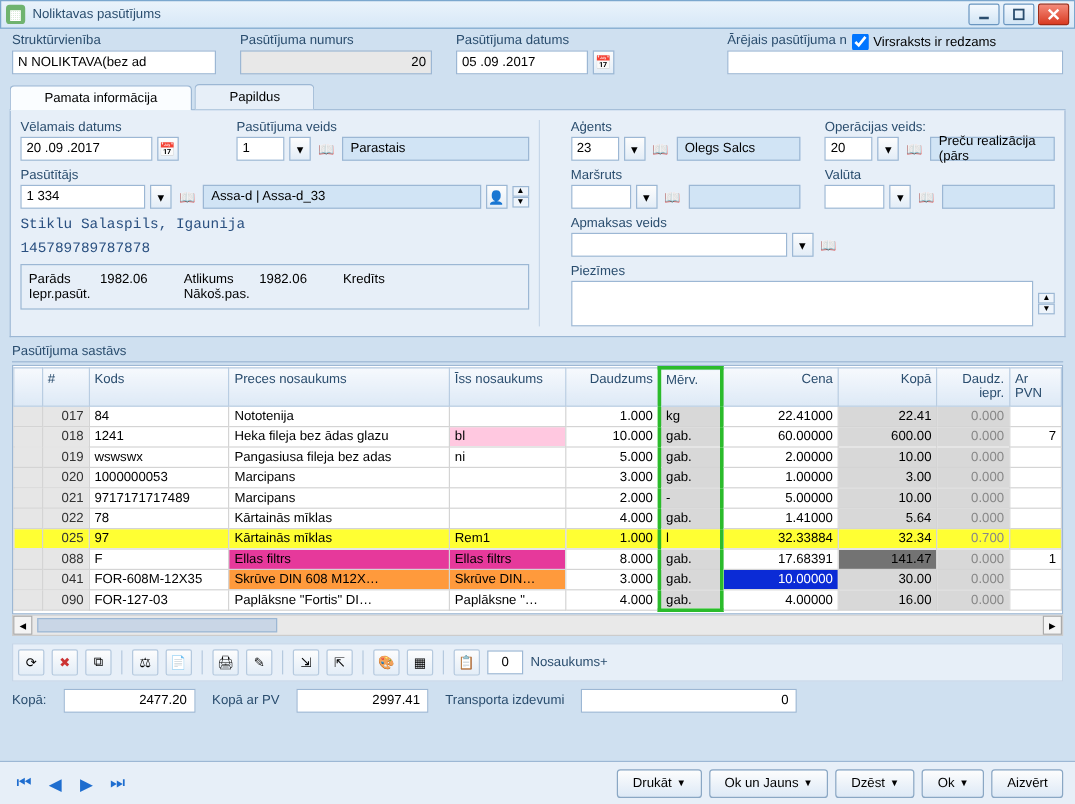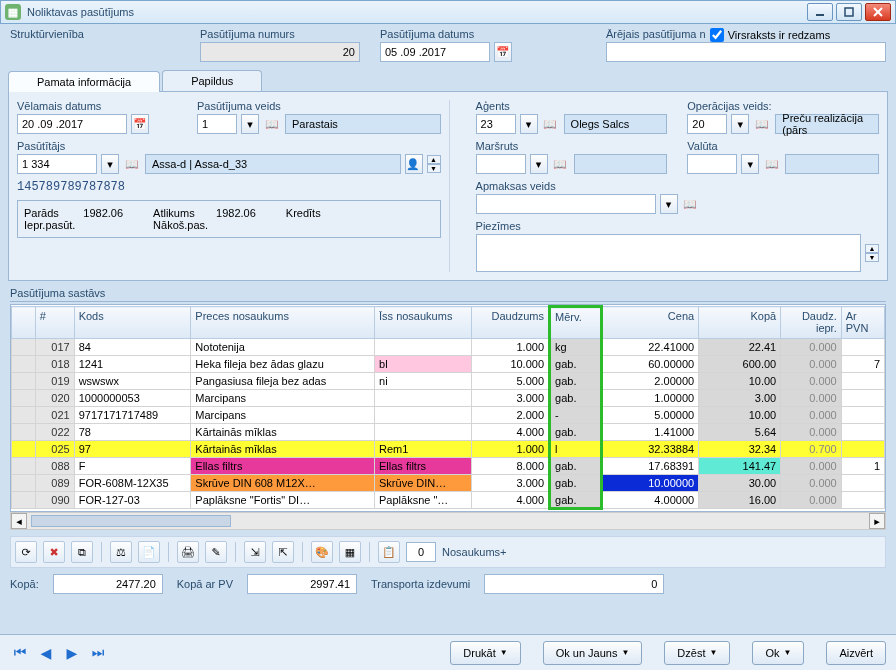--- a/index.html
+++ b/index.html
@@ -71,21 +71,21 @@
 
 
 .foot-totals { margin:0 10px 6px 10px; display:flex; align-items:center; gap:14px; }
 .foot-totals .lbl { color:#2a4d6e; }
 .foot-totals input { height:20px; border:1px solid #9cb7d4; padding:1px 6px; background:#fff; text-align:right; }
 
 
 .bottombar { position:absolute; bottom:0; left:0; right:0; height:36px; background:#e7eff8; border-top:1px solid #9cb7d4; display:flex; align-items:center; padding:0 10px; }
 .nav-btns { display:flex; gap:6px; }
 .nav-btn { width:20px;height:20px; display:flex;align-items:center;justify-content:center; cursor:pointer; color:#1e6dcf; font-size:14px; }
-.action-btns { margin-left:auto; display:flex; gap:22px; }
+.action-btns { margin-left:auto; display:flex; gap:6px; }
 .btn { height:24px; padding:0 12px; border:1px solid #8aa7c4; background:linear-gradient(#fdfdfd,#dde9f6); border-radius:3px; cursor:pointer; display:flex;align-items:center; gap:4px; }
 .btn .arrow-down { font-size:8px; }
 </style>
 </head>
 <body>
 
 <div class="titlebar">
   <div class="icon">▦</div>
   <div class="title">Noliktavas pasūtījums</div>
   <div class="winbtn">
@@ -102,20 +102,21 @@
       <svg viewBox="0 0 12 12">
         <line x1="2" y1="2" x2="10" y2="10" stroke="#fff" stroke-width="2"></line>
         <line x1="10" y1="2" x2="2" y2="10" stroke="#fff" stroke-width="2"></line>
       </svg>
     </div>
 </div>
 
 <div class="header">
   <div class="field-col" style="width:170px">
     <span class="field-label">Struktūrvienība</span>
+    <input class="text-input" value="N NOLIKTAVA(bez ad" style="">
   </div>
   <div class="field-col" style="width:160px">
     <span class="field-label">Pasūtījuma numurs</span>
     <input class="text-input ro" style="text-align: right;" value="20">
   </div>
   <div class="field-col" style="width:170px">
     <span class="field-label">Pasūtījuma datums</span>
     <div class="row">
       <input class="text-input" style="width: 110px;" value="05 .09 .2017">
       <span class="small-btn">📅</span>
@@ -155,31 +156,32 @@
             <input class="text-input" style="width: 40px;" value="1">
             <span class="small-btn">▾</span>
             <span class="bookicon">📖</span>
             <span class="blue-span" style="flex:1">Parastais</span>
           </div>
         </div>
       </div>
       <div class="field-col">
         <span class="field-label">Pasūtītājs</span>
         <div class="row">
-          <input class="text-input" style="width: 80px;" value="1 334">
+          <input class="text-input" style="width: 104px;" value="1 334">
           <span class="small-btn">▾</span>
           <span class="bookicon">📖</span>
           <span class="blue-span" style="flex:1">Assa-d | Assa-d_33</span>
           <span class="small-btn">👤</span>
           <div class="spin">
               <button>▲</button>
               <button>▼</button>
             </div>
         </div>
       </div>
+      <div class="mono">Stiklu Salaspils, Igaunija</div>
       <div class="mono">145789789787878</div>
       <div class="panel2">
         <div>
           <div><span>Parāds</span> &nbsp;&nbsp;&nbsp;&nbsp;&nbsp;&nbsp;&nbsp;<span>1982.06</span></div>
           <div>Iepr.pasūt.</div>
         </div>
         <div>
           <div><span>Atlikums</span> &nbsp;&nbsp;&nbsp;&nbsp;&nbsp;&nbsp;<span>1982.06</span></div>
           <div>Nākoš.pas.</div>
         </div>
@@ -376,27 +378,27 @@
         </tr>
         <tr>
           <td class="rowhdr"></td>
           <td class="rownum">088</td>
           <td>F</td>
           <td class="hl-magenta">Ellas filtrs</td>
           <td class="hl-magenta">Ellas filtrs</td>
           <td class="num">8.000</td>
           <td class="merv-col" style="background:#d8d8d8">gab.</td>
           <td class="num ">17.68391</td>
-          <td class="num" style="background:#5eead4">141.47</td>
+          <td class="num" style="background:#737373">141.47</td>
           <td class="num gray">0.000</td>
           <td class="num">1</td>
         </tr>
         <tr>
           <td class="rowhdr"></td>
-          <td class="rownum">089</td>
+          <td class="rownum">041</td>
           <td>FOR-608M-12X35</td>
           <td class="hl-orange">Skrūve DIN 608 M12X…</td>
           <td class="hl-orange">Skrūve DIN…</td>
           <td class="num">3.000</td>
           <td class="merv-col" style="background:#d8d8d8">gab.</td>
           <td class="num hl-blueprice">10.00000</td>
           <td class="num" style="background:#d8d8d8">30.00</td>
           <td class="num gray">0.000</td>
           <td class="num"></td>
         </tr>

